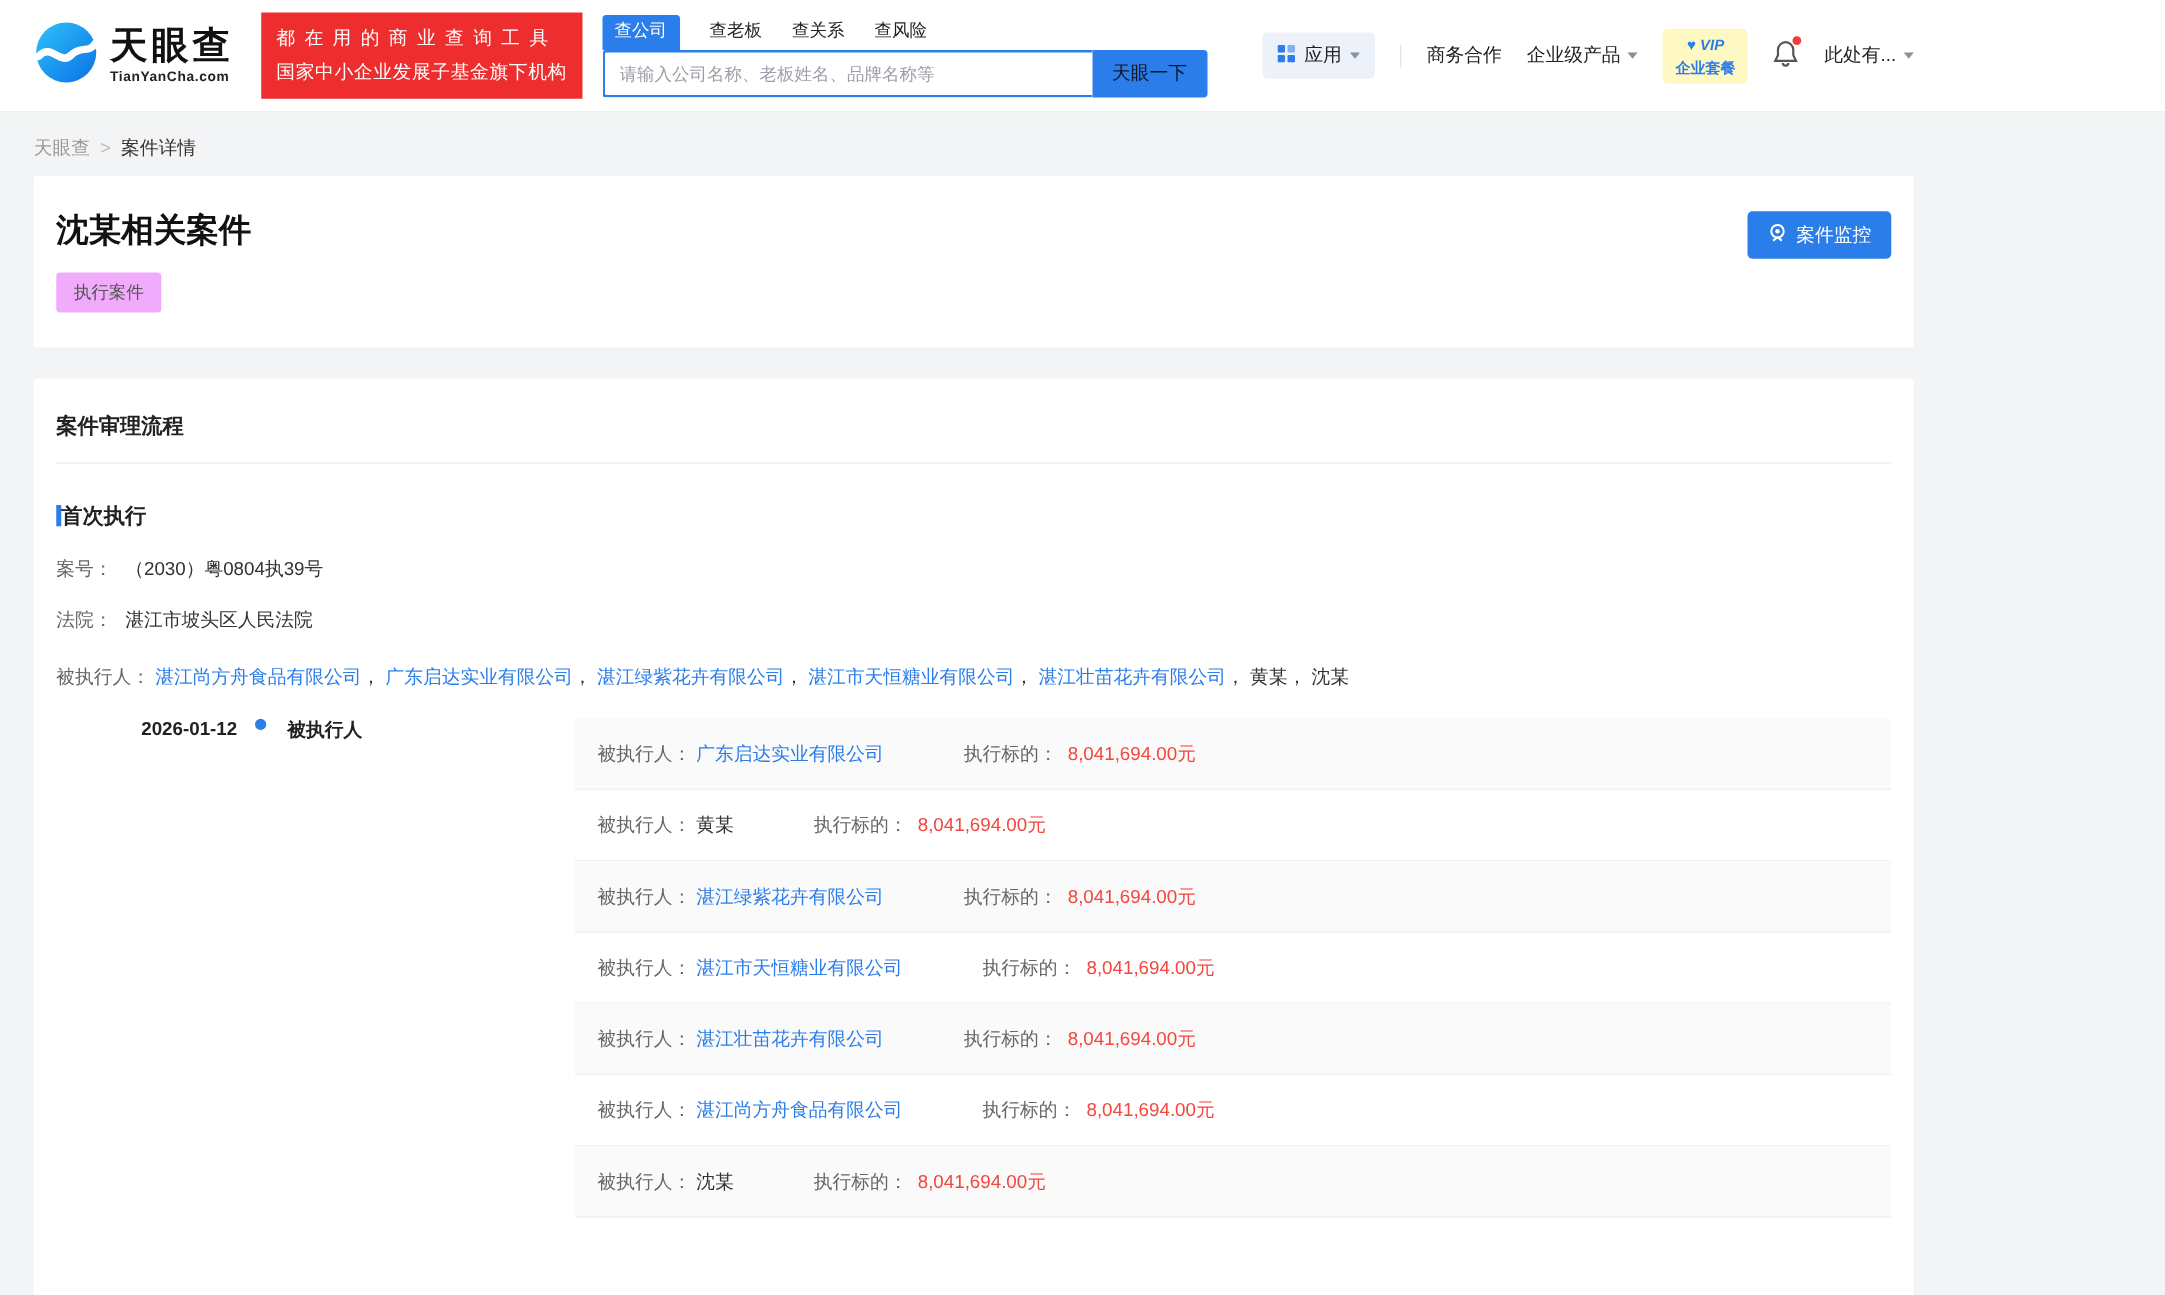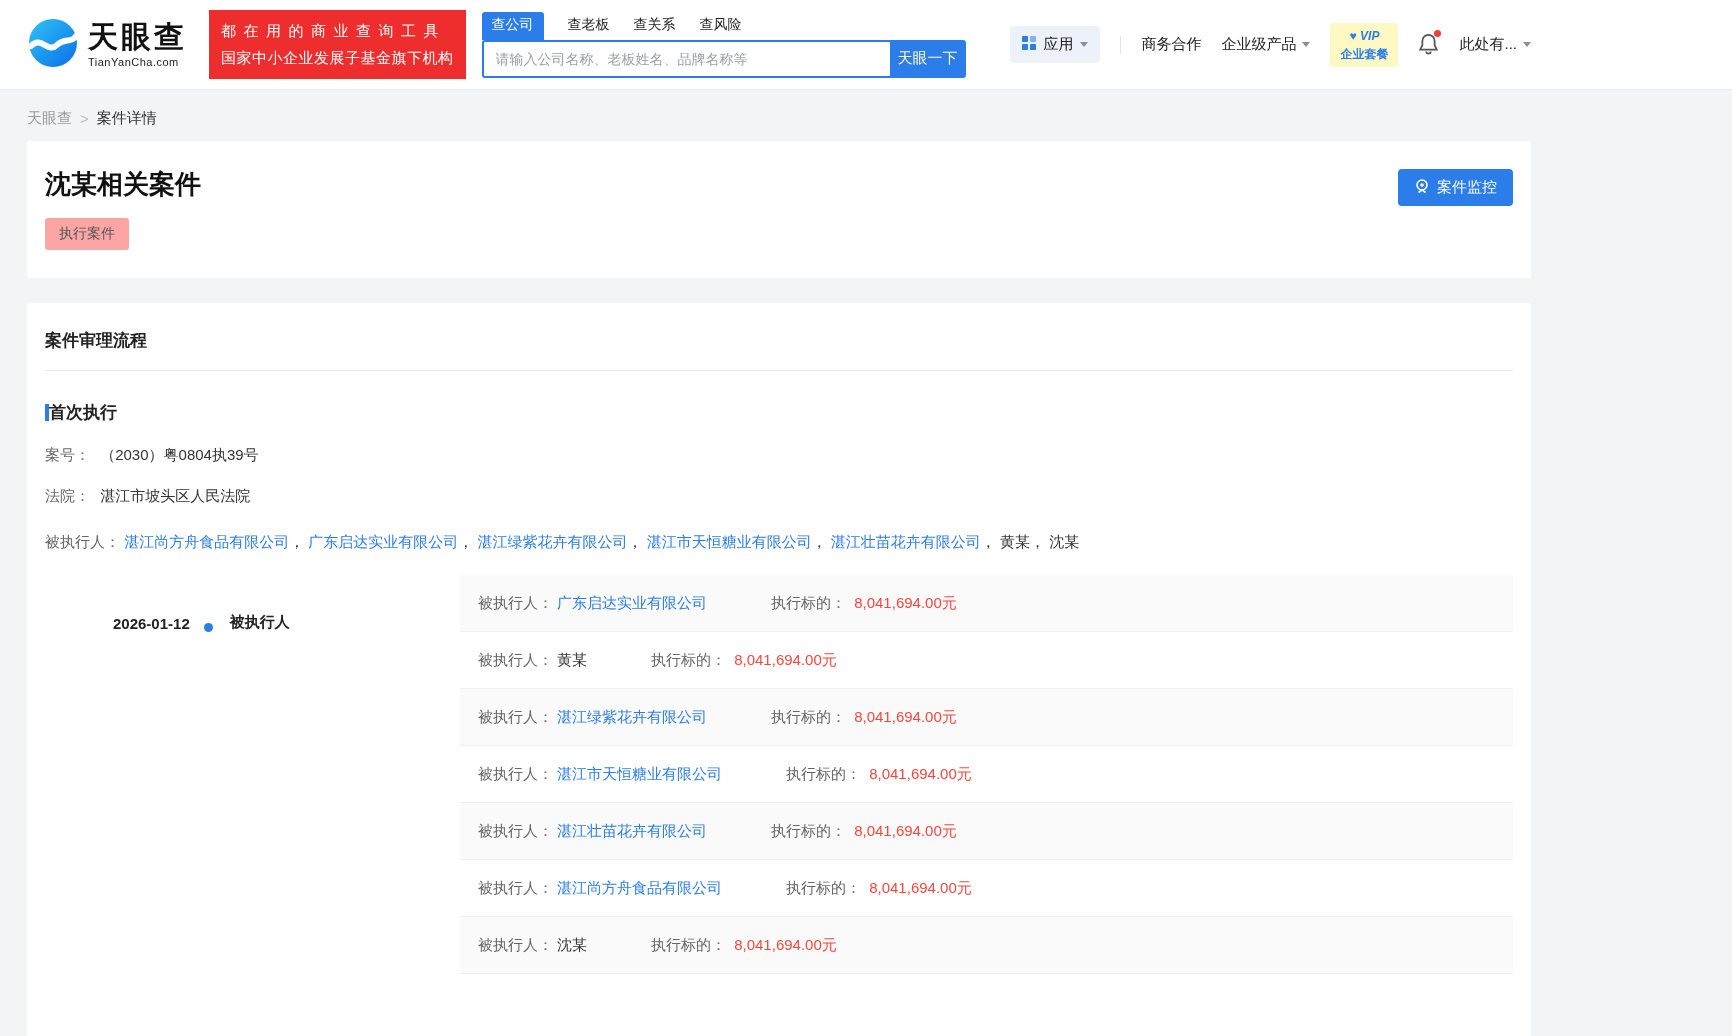--- a/index.html
+++ b/index.html
@@ -13,66 +13,66 @@
   body{
     margin:0; width:1732px; height:1036px; overflow:hidden;
     background:#f3f4f6; color:#333;
     font-family:"Liberation Sans","DejaVu Sans",sans-serif;
   }
   
   .header{height:90px;background:#fff;border-bottom:1px solid #ebebeb;}
   .header-inner{width:1558px;height:100%;display:flex;align-items:center;padding:0 27px;}
   .logo{display:flex;align-items:center;gap:9px;cursor:pointer;flex-shrink:0;}
   .logo-text .brand{font-size:30px;font-weight:bold;color:#111;letter-spacing:3px;line-height:1;}
-  .logo-text .domain{font-size:11px;font-weight:normal;color:#222;margin-top:4px;letter-spacing:.5px;}
+  .logo-text .domain{font-size:11px;font-weight:bold;color:#222;margin-top:4px;letter-spacing:.5px;}
   .promo{margin-left:22px;background:var(--badge-red);color:#fff;padding:8px 12px;font-size:15px;line-height:1.75;flex-shrink:0;white-space:nowrap;}
   .promo .l1{letter-spacing:7.5px;}
   .promo .l2{letter-spacing:.5px;}
   .search{margin-left:16px;width:484px;flex-shrink:0;}
   .search-tabs{display:flex;align-items:flex-end;gap:24px;font-size:14px;color:#222;}
   .search-tab{padding:4px 0 6px;cursor:pointer;}
   .search-tab.active{background:var(--blue);color:#fff;padding:4px 10px 6px;border-radius:3px 3px 0 0;}
   .search-box{display:flex;height:38px;}
   .search-box input{flex:1;border:2px solid var(--blue);border-right:none;padding:0 12px;font-size:14px;outline:none;font-family:inherit;color:#333;border-radius:3px 0 0 3px;}
   .search-box input::placeholder{color:#9a9fa8;}
-  .search-btn{width:76px;background:var(--blue);color:#fef9c3;border:none;font-size:15px;font-family:inherit;cursor:pointer;border-radius:0 3px 3px 0;}
+  .search-btn{width:92px;background:var(--blue);color:#0f172a;border:none;font-size:15px;font-family:inherit;cursor:pointer;border-radius:0 3px 3px 0;}
   .hnav{margin-left:auto;display:flex;align-items:center;gap:20px;font-size:15px;color:#222;}
   .apps-pill{display:flex;align-items:center;gap:7px;background:#edf2fa;border-radius:4px;padding:9px 12px;cursor:pointer;}
   .caret{width:0;height:0;border-left:4px solid transparent;border-right:4px solid transparent;border-top:5px solid #8a8f98;}
   .vdiv{width:1px;height:18px;background:#e3e4e8;}
   .nav-item{display:flex;align-items:center;gap:6px;cursor:pointer;white-space:nowrap;}
   .vip{background:#fef9c3;color:var(--blue);border-radius:4px;padding:4px 10px;text-align:center;font-size:12px;font-weight:bold;line-height:1.5;cursor:pointer;white-space:nowrap;}
   .vip .l1{font-style:italic;}
   .bell{position:relative;cursor:pointer;display:flex;}
   .bell-dot{position:absolute;top:-2px;right:-2px;width:7px;height:7px;background:#f23c3c;border-radius:50%;}
   
   .page{width:1558px;}
   .breadcrumb{margin:19px 27px 13px;font-size:15px;display:flex;gap:8px;align-items:center;}
   .bc-home{color:#999;cursor:pointer;}
   .bc-sep{color:#bbb;}
   .bc-current{color:#333;}
   .card{background:#fff;margin:0 27px;border-radius:2px;width:1504px;}
   .case-card{padding:26px 18px 28px;display:flex;justify-content:space-between;align-items:flex-start;}
   .case-title{font-size:26px;font-weight:bold;color:#111;}
-  .case-tag{display:inline-block;margin-top:16px;background:#fca5a5;color:#555;font-size:14px;padding:7px 14px;border-radius:3px;}
+  .case-tag{display:inline-block;margin-top:16px;background:#f0abfc;color:#555;font-size:14px;padding:7px 14px;border-radius:3px;}
   .monitor-btn{display:flex;align-items:center;gap:7px;background:var(--blue);color:#fff;border:none;border-radius:4px;padding:9px 16px;font-size:15px;font-family:inherit;cursor:pointer;margin-top:2px;}
   .process-card{margin-top:25px;padding:26px 18px 120px;}
   .section-title{font-size:17px;font-weight:bold;color:#222;padding-bottom:18px;border-bottom:1px solid var(--border);}
   .stage-head{margin-top:30px;display:flex;align-items:center;}
   .stage-bar{width:4px;height:17px;background:var(--blue);}
   .stage-title{font-size:17px;font-weight:bold;color:#222;}
   .field{margin-top:22px;font-size:15px;}
   .f-label{color:var(--muted);}
   .f-value{color:#333;margin-left:6px;}
   .parties{margin-top:22px;font-size:15px;line-height:1.8;}
   .party-link{color:var(--blue);cursor:pointer;}
   .party-plain{color:#333;}
   .party-sep{color:#333;}
   .timeline{margin-top:20px;display:flex;align-items:flex-start;}
-  .tl-left{width:415px;flex-shrink:0;display:flex;align-items:flex-end;height:57px;padding-left:68px;}
+  .tl-left{width:415px;flex-shrink:0;display:flex;align-items:flex-start;height:57px;padding-left:68px;}
   .tl-date{font-size:15px;font-weight:bold;color:#222;}
   .tl-dot{width:9px;height:9px;border-radius:50%;background:var(--blue);margin-left:14px;flex-shrink:0;}
   .tl-event{font-size:15px;font-weight:bold;color:#222;margin-left:17px;}
   .tl-rows{flex:1;}
   .tl-row{height:57px;display:flex;align-items:center;padding:0 18px;font-size:15px;border-bottom:1px solid #f0f0f0;}
   .tl-row:nth-child(odd){background:#fafafa;}
   .row-label{color:var(--muted);}
   .row-name{margin-left:4px;}
   .row-name.link{color:var(--blue);cursor:pointer;}
   .amount-group{margin-left:64px;}

